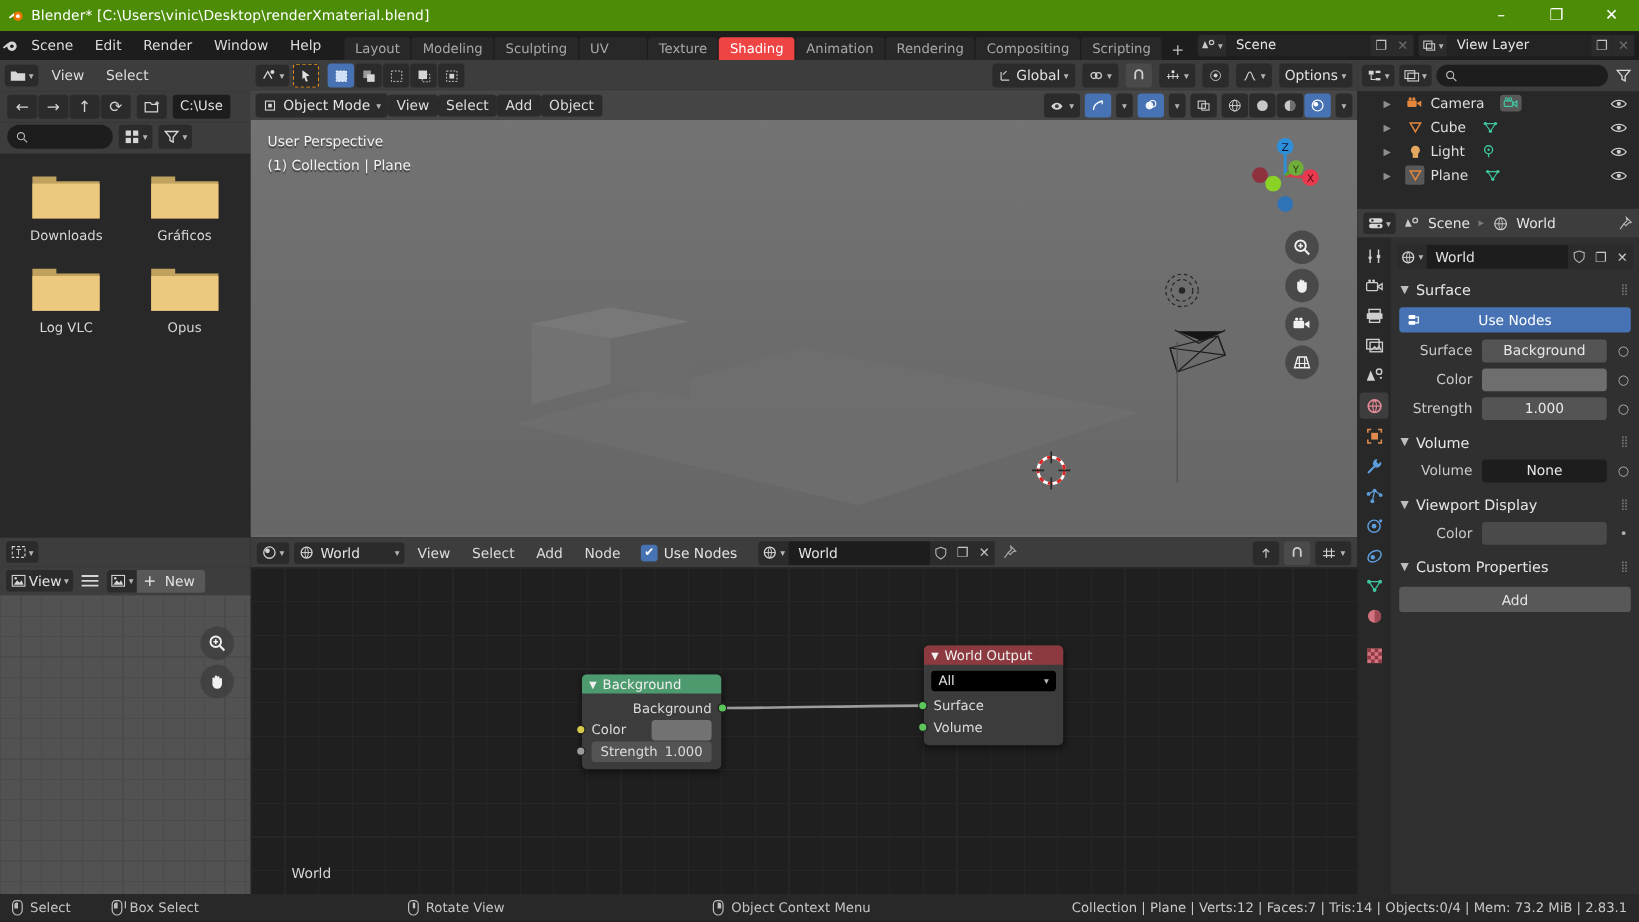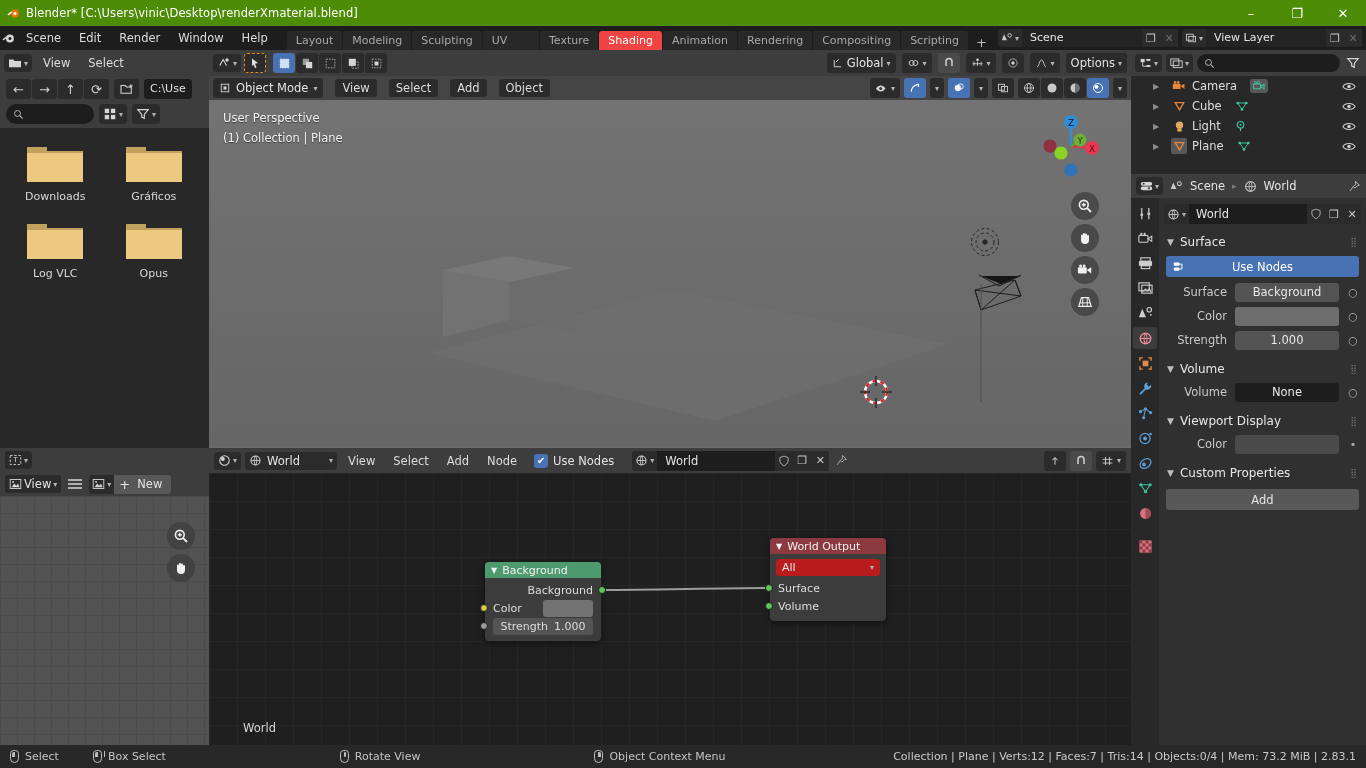--- a/index.html
+++ b/index.html
@@ -55,21 +55,21 @@
   .fb-search { background:#1d1d1d; height:20px; border-radius:10px; width:88px; display:flex;
     align-items:center; padding:0 7px; gap:4px; }
   .fb-grid { padding:14px 6px; display:grid; grid-template-columns:1fr 1fr; row-gap:16px; }
   .fb-item { display:flex; flex-direction:column; align-items:center; gap:6px; }
   .fb-lbl { font-size:11px; color:#d8d8d8; text-align:center; max-width:92px; overflow:hidden;
     white-space:nowrap; text-overflow:ellipsis; }
 
   
   #viewport { left:209px; top:50px; width:922px; height:398px; background:#6b6b6b; }
   .vp-hdr { background:#3d3d3d; height:26px; display:flex; align-items:center; gap:3px; padding:0 4px; }
-  .vp-hdr2 { background:#454545; height:24px; display:flex; align-items:center; gap:12px; padding:0 4px; }
+  .vp-hdr2 { background:#454545; height:24px; display:flex; align-items:center; gap:0; padding:0 4px; }
   .tool-btn { width:22px; height:20px; background:#2b2b2b; border-radius:3px; display:flex;
     align-items:center; justify-content:center; }
   .tool-btn.sel { background:#4772b3; }
   .mode-box { display:flex; align-items:center; gap:5px; background:#2b2b2b; border-radius:3px;
     height:20px; padding:0 6px; font-size:11.5px; }
   .pill { display:flex; align-items:center; gap:3px; background:#2b2b2b; border-radius:3px;
     height:20px; padding:0 5px; font-size:11.5px; }
   .pill.on { background:#4772b3; }
   .vp-canvas { position:relative; width:922px; height:346px; overflow:hidden;
     background:linear-gradient(#737373,#666666); }
@@ -138,21 +138,21 @@
   .node { position:absolute; border-radius:4px; box-shadow:0 2px 6px rgba(0,0,0,.55);
     background:#3c3c3c; }
   .node-hdr { height:16px; border-radius:4px 4px 0 0; display:flex; align-items:center; gap:5px;
     padding:0 6px; font-size:11px; color:#f0f0f0; }
   .node-body { padding:3px 0 6px 0; }
   .sock-row { position:relative; height:18px; display:flex; align-items:center; font-size:11px;
     color:#dcdcdc; padding:0 8px; }
   .sock { position:absolute; width:8px; height:8px; border-radius:50%; border:1px solid #1d1d1d; }
   .node-field { height:17px; background:#545454; border-radius:3px; display:flex; align-items:center;
     justify-content:center; font-size:11px; }
-  .node-drop { margin:2px 6px 3px 6px; height:17px; background:#b91c1c; border-radius:3px;
+  .node-drop { margin:2px 6px 3px 6px; height:17px; background:#000000; border-radius:3px;
     display:flex; align-items:center; padding:0 6px; font-size:11px; }
   .sh-world-lbl { position:absolute; left:34px; bottom:10px; font-size:11.5px; color:#d6d6d6; }
 
   
   .statusbar { position:absolute; left:0; top:745px; width:1366px; height:23px;
     background:#282828; display:flex; align-items:center; padding:0 10px; font-size:11px; color:#c4c4c4; }
   .sb-item { display:flex; align-items:center; gap:6px; margin-right:34px; }
   .sb-right { margin-left:auto; color:#c9c9c9; }
 
   .mouse { width:9px; height:13px; border:1.3px solid #bdbdbd; border-radius:4px 4px 5px 5px; display:inline-block; position:relative; }

